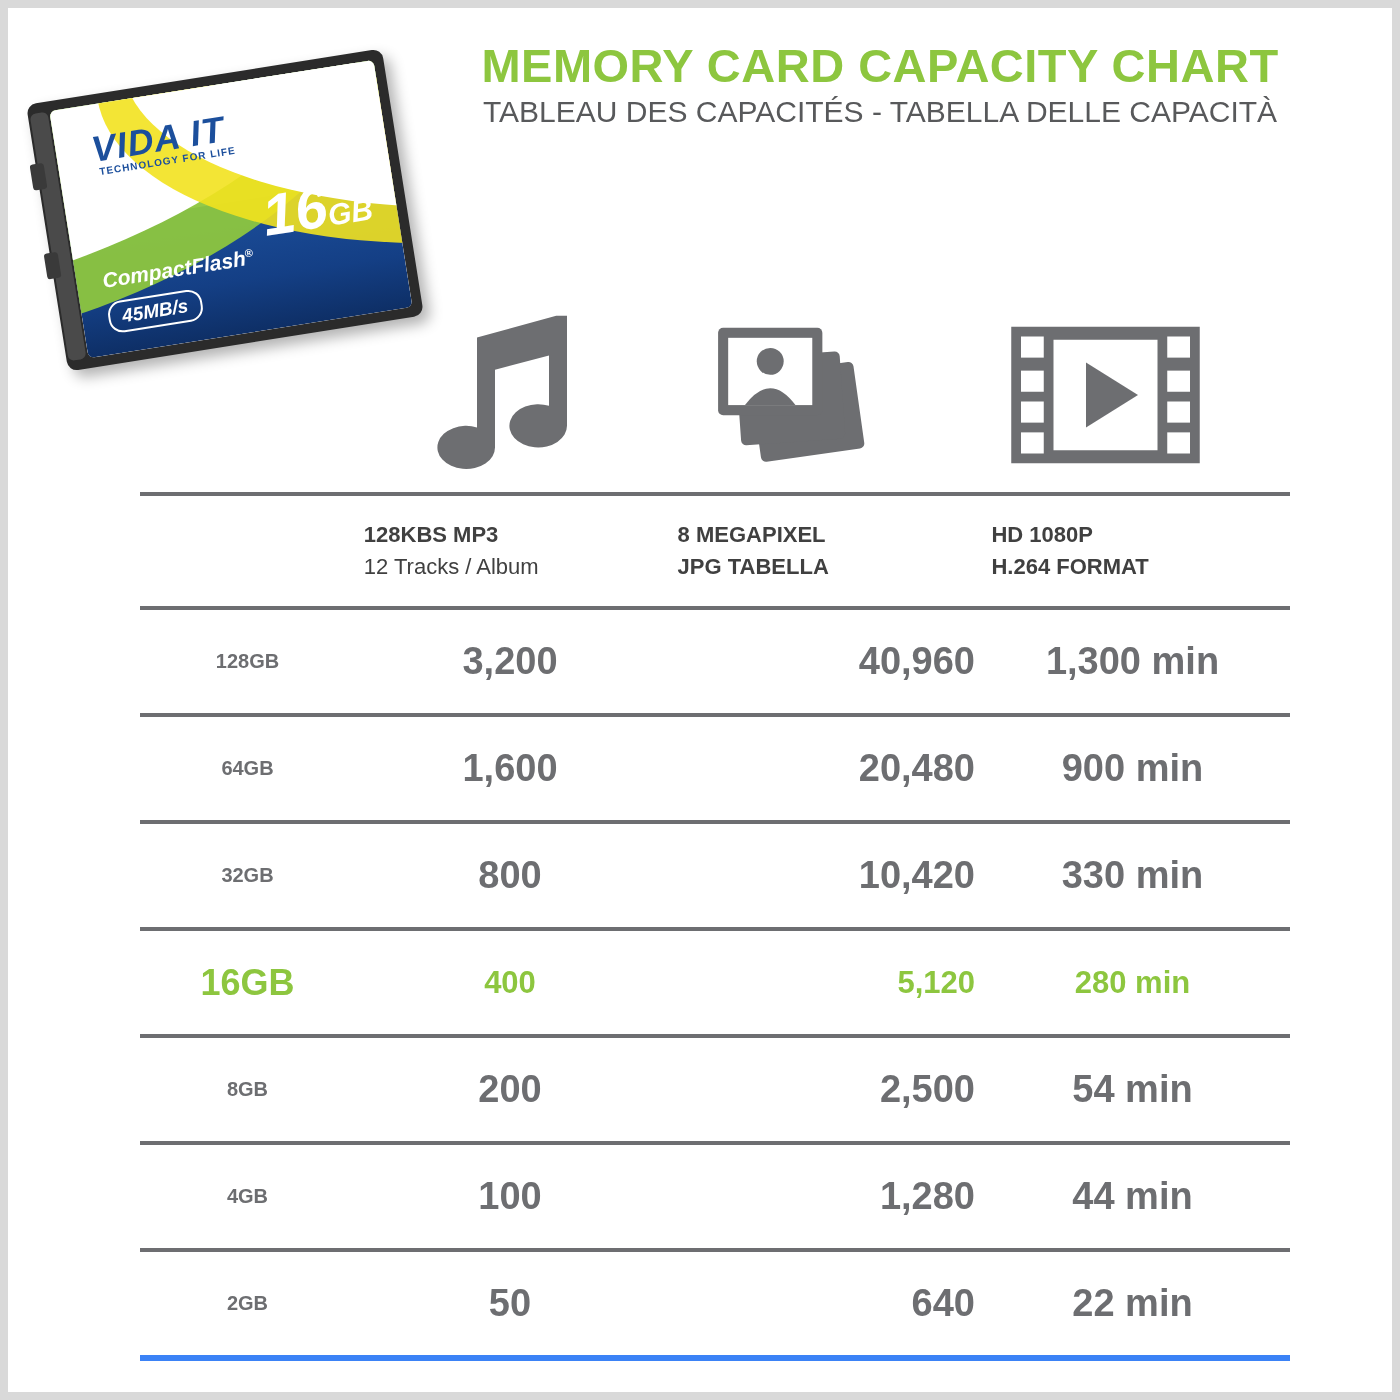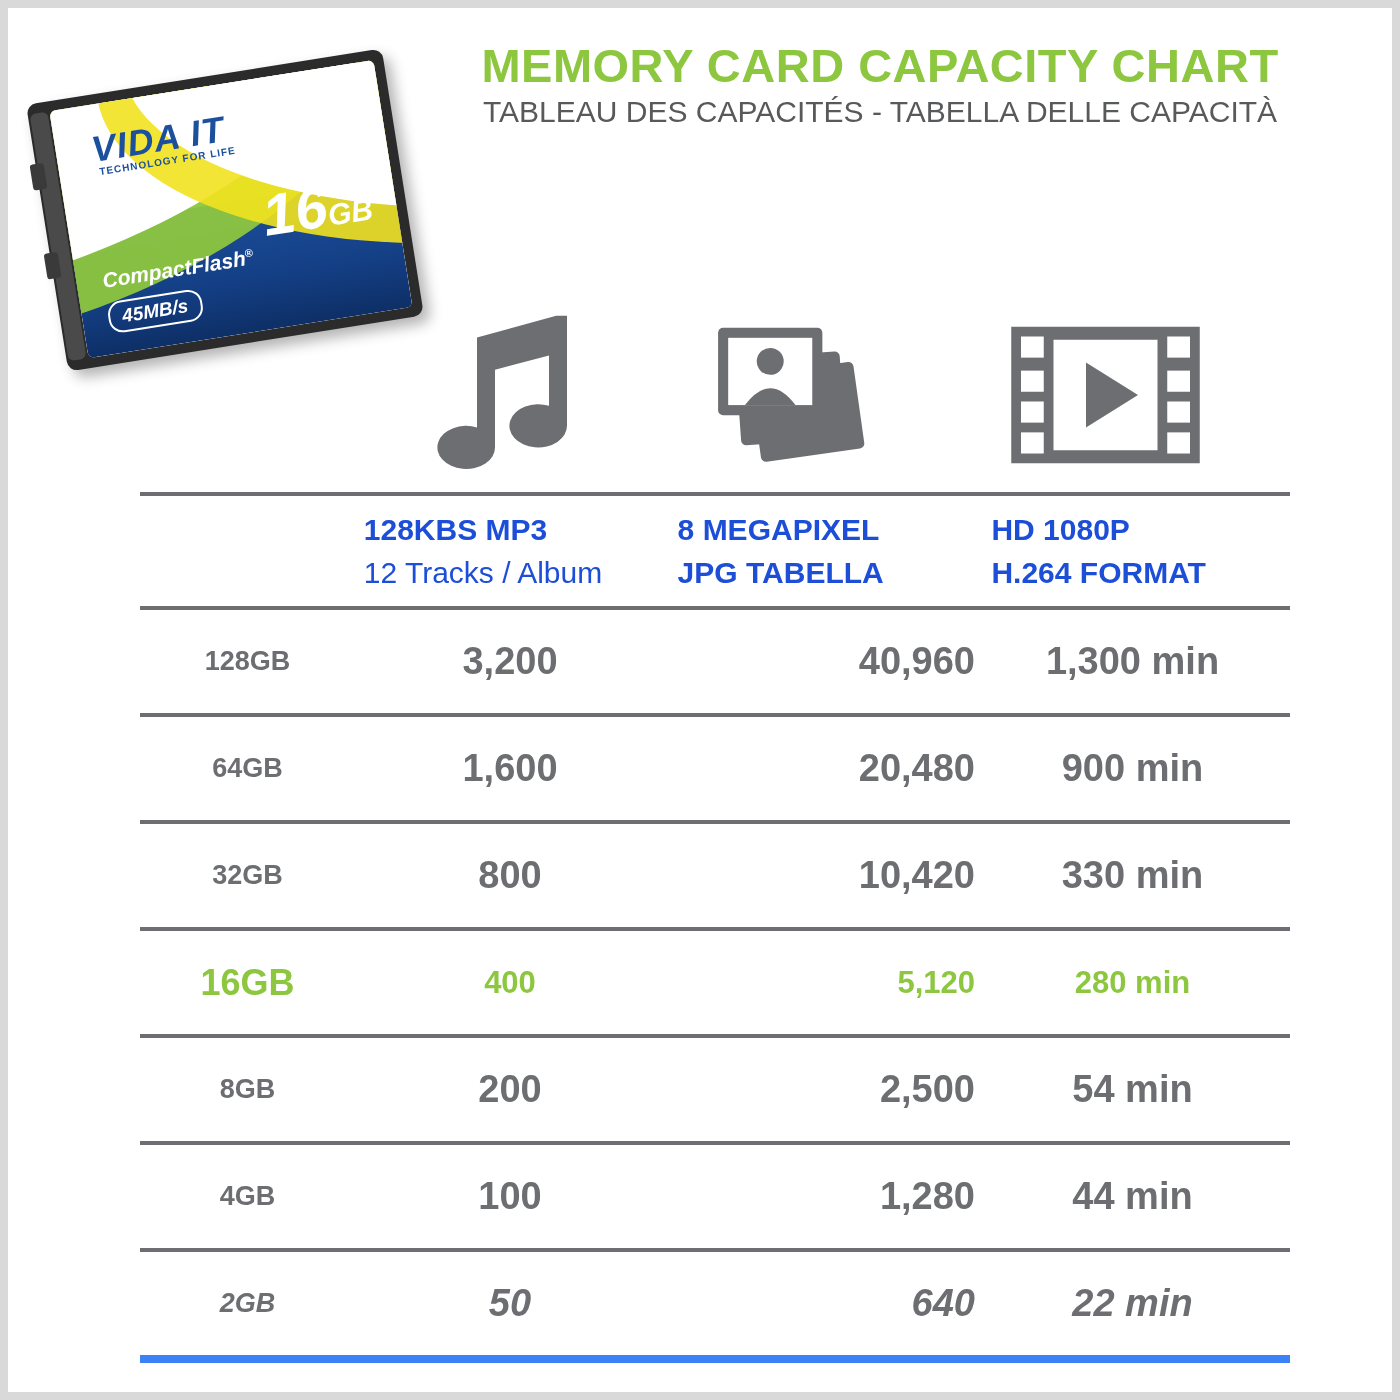--- a/index.html
+++ b/index.html
@@ -237,40 +237,40 @@
     position: absolute;
     left: 140px;
     top: 492px;
     width: 1150px;
   }
   .row {
     display: flex;
     align-items: center;
     border-top: 4px solid #6d6e71;
   }
-  .row.last { border-bottom: 8px solid #3b82f6; font-style: italic; }
+  .row.last { border-bottom: 6px solid #3b82f6; }
   .head-row { height: 110px; }
   .data-row { height: 103px; }
   .c0 { width: 215px; text-align: center; }
   .c1 { width: 310px; text-align: center; }
   .c2 { width: 310px; text-align: right; }
   .c3 { width: 315px; text-align: center; }
 
   .head-cell {
-    font-size: 30px;
-    font-weight: bold;
-    color: #1d4ed8;
+    font-size: 22px;
+    font-weight: bold;
+    color: #404040;
     line-height: 1.45;
     text-align: left;
     padding-left: 20px;
   }
   .head-cell .light { font-weight: normal; }
 
   .size-cell {
-    font-size: 27px;
+    font-size: 20px;
     font-weight: bold;
     color: #6d6e71;
   }
   .val-cell {
     font-size: 38px;
     font-weight: bold;
     color: #6d6e71;
   }
   .highlight .size-cell,
   .highlight .val-cell {

